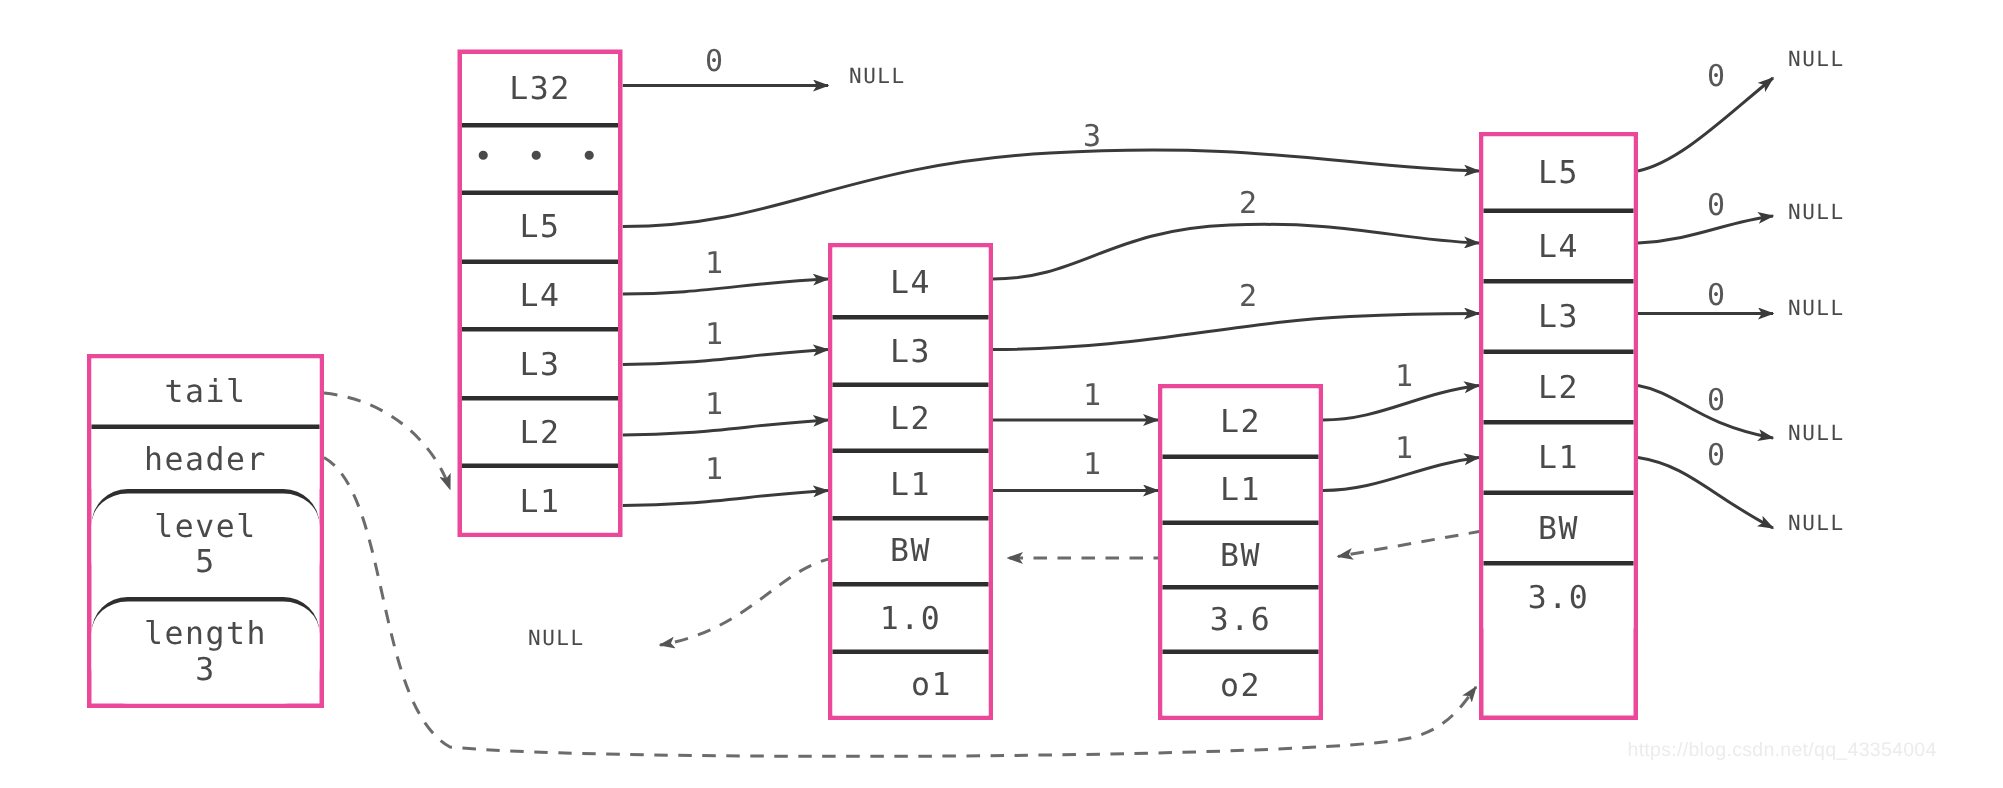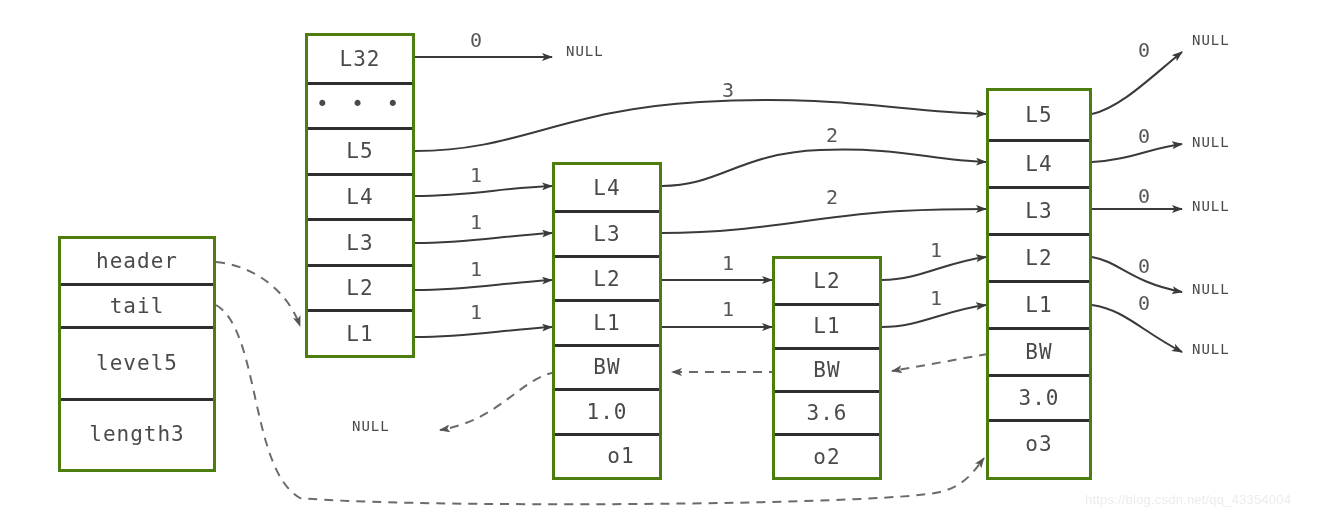--- a/index.html
+++ b/index.html
@@ -12,43 +12,45 @@
     position: relative;
     width: 1335px;
     height: 525px;
     background: #ffffff;
     overflow: hidden;
     font-family: "DejaVu Sans Mono", "Liberation Mono", monospace;
   }
   
   .node-box {
     position: absolute;
-    border: 3px solid #4d7c0f;
+    border: 3px solid #ec4899;
     background: #ffffff;
     box-sizing: border-box;
     display: flex;
     flex-direction: column;
   }
   .node-row {
     box-sizing: border-box;
     display: flex;
     align-items: center;
     justify-content: center;
     color: #4a4a4a;
     font-size: 21px;
     letter-spacing: 1px;
     white-space: pre;
     background: #ffffff;
   }
   .node-row + .node-row {
     border-top: 3px solid #2e2e2e;
   }
   .node-row.two-line {
+    flex-direction: column;
     justify-content: center;
     line-height: 1.12;
+    border-radius: 24px;
   }
   .dots-row {
     letter-spacing: 5px;
     font-size: 21px;
     padding-bottom: 4px;
   }
   
   .label {
     position: absolute;
     color: #4a4a4a;
@@ -146,24 +148,24 @@
 
     <path class="dashed-link" d="M556,372 C520,378 500,420 440,430" marker-end="url(#arrowDashed)"></path>
 
     <path class="dashed-link" d="M778,372 L672,372" marker-end="url(#arrowDashed)"></path>
 
     <path class="dashed-link" d="M988,354 L892,371" marker-end="url(#arrowDashed)"></path>
   </svg>
 
   <div class="node-box" style="left:58px; top:236px; width:158px; height:236px;">
     <div class="node-row" style="height:44px;">
+      <span>tail</span>
+    </div>
+    <div class="node-row" style="height:44px;">
       <span>header</span>
-    </div>
-    <div class="node-row" style="height:44px;">
-      <span>tail</span>
     </div>
     <div class="node-row two-line" style="height:72px;">
       <span>level</span>
       <span>5</span>
     </div>
     <div class="node-row two-line" style="height:72px;text-align:right;">
       <span>length</span>
       <span>3</span>
     </div>
   </div>
@@ -249,23 +251,20 @@
     </div>
     <div class="node-row" style="height:47px;">
       <span>L1</span>
     </div>
     <div class="node-row" style="height:47px;">
       <span>BW</span>
     </div>
     <div class="node-row" style="height:45px;">
       <span>3.0</span>
     </div>
-    <div class="node-row" style="height:47px;">
-      <span>o3</span>
-    </div>
   </div>
 
   <div class="label" style="left:566px; top:43px;"><span>NULL</span></div>
 
   <div class="label" style="left:1192px; top:32px;"><span>NULL</span></div>
 
   <div class="label" style="left:1192px; top:134px;"><span>NULL</span></div>
 
   <div class="label" style="left:1192px; top:198px;"><span>NULL</span></div>
 

